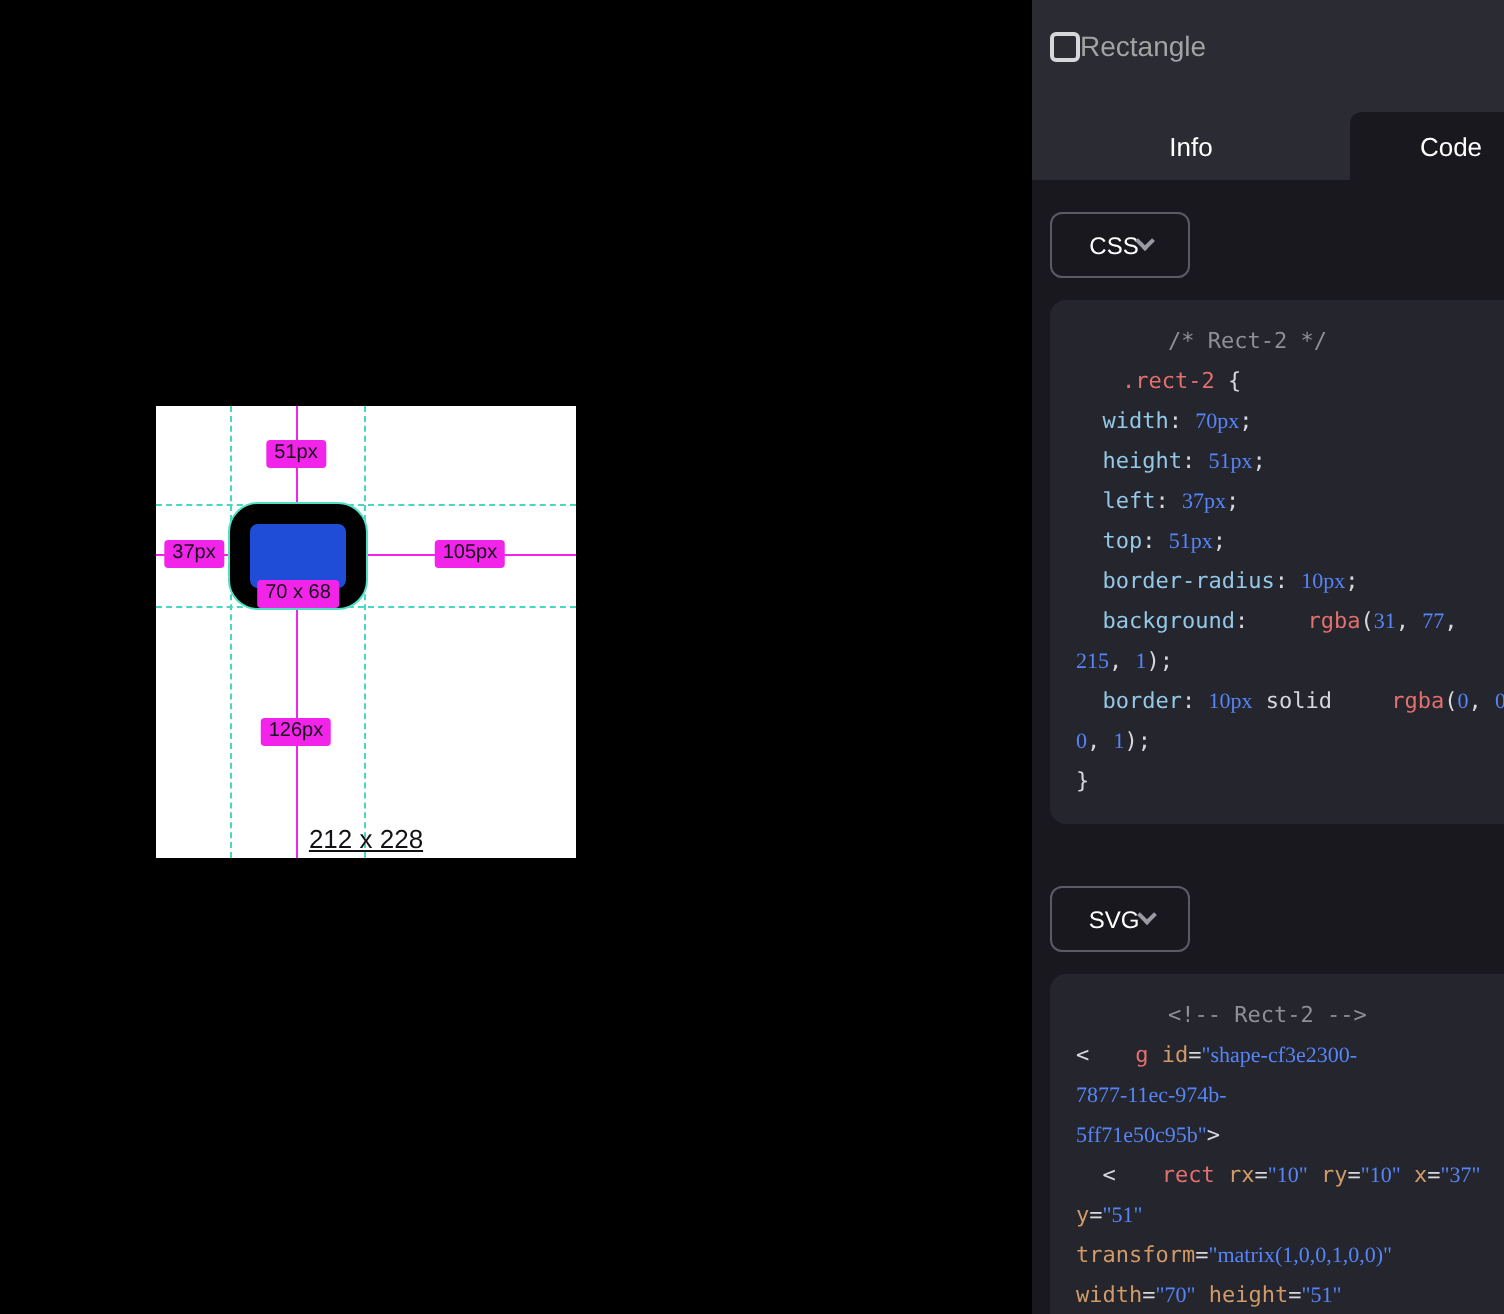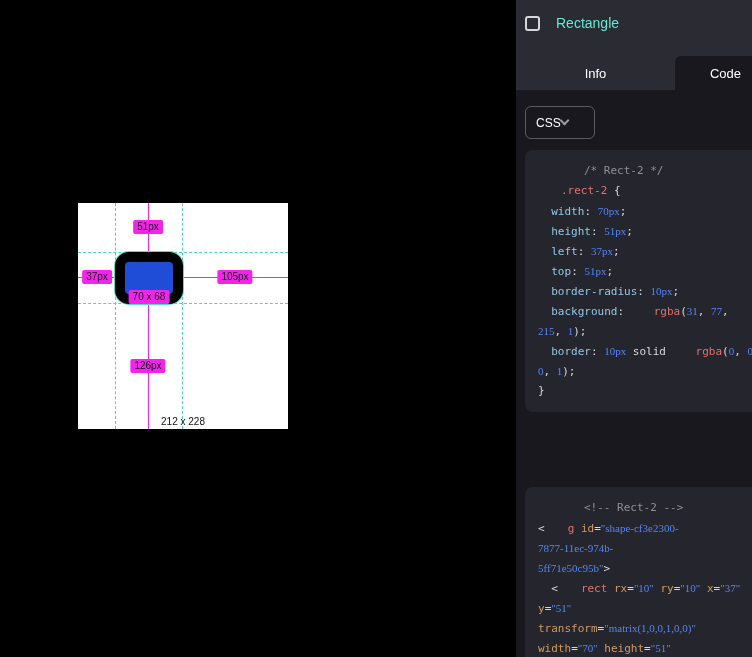--- a/index.html
+++ b/index.html
@@ -28,46 +28,46 @@
   }
 
   .mlabel {
     position:absolute; transform:translate(-50%,-50%);
     background:var(--magenta); color:#121216;
     font-size:10px; line-height:14px; padding:0 4px;
     border-radius:2px; white-space:nowrap;
   }
   .board-size {
     position:absolute; left:105px; bottom:2px; transform:translateX(-50%);
-    color:#121216; font-size:10px; white-space:nowrap;
+    color:#121216; font-size:13px; white-space:nowrap;text-decoration:underline;
   }
 
   
   .panel {
     position:absolute; left:516px; top:0; width:260px; height:657px;
     background:#18181e; overflow:hidden; color:#fff;
   }
   .panel-header {
     height:56px; background:#2b2b34;
     display:flex; align-items:flex-start; padding:16px 0 0 9px;
   }
   .checkbox { width:15px; height:15px; border:2px solid #d6d6db; border-radius:3px; flex:none; }
-  .panel-title { margin-left:16px; font-size:14px; line-height:15px; color:#5eead4; }
+  .panel-title { font-size:14px; line-height:15px; color:#a3a3a3; }
 
   .tabs { display:flex; height:34px; background:#2b2b34; }
   .tab {
     flex:1; display:flex; align-items:center; justify-content:center;
     font-size:13px; color:#ffffff; cursor:pointer;margin-left:29px;
   }
   .tab.active { background:#18181e; border-radius:6px 6px 0 0; }
 
   .select {
     position:absolute; left:9px; width:70px; height:33px;
     border:1px solid #5b5b66; border-radius:6px;
-    display:flex; align-items:center; justify-content:flex-start;
+    display:flex; align-items:center; justify-content:center;
     padding:0 9px 0 10px; font-size:12px; color:#ffffff; cursor:pointer;
   }
   #css-select { top:106px; }
   #svg-select { top:443px; }
   .chevron {
     width:7px; height:7px; margin-top:-4px;
     border-right:2px solid #9a9aa3; border-bottom:2px solid #9a9aa3;
     transform:rotate(45deg);
   }
 
@@ -131,16 +131,20 @@
     <div class="tab active">Code</div>
   </div>
 
   <div class="select" id="css-select">
     <span>CSS</span>
     <span class="chevron"></span>
   </div>
 
   <pre class="code-block" id="css-code"><div class="code-line"><span class="tok-comment">/* Rect-2 */</span></div><div class="code-line"><span class="tok-selector">.rect-2</span><span class="tok-plain"> {</span></div><div class="code-line"><span class="tok-plain">  </span><span class="tok-property">width</span><span class="tok-plain">: </span><span class="tok-value">70px</span><span class="tok-plain">;</span></div><div class="code-line"><span class="tok-plain">  </span><span class="tok-property">height</span><span class="tok-plain">: </span><span class="tok-value">51px</span><span class="tok-plain">;</span></div><div class="code-line"><span class="tok-plain">  </span><span class="tok-property">left</span><span class="tok-plain">: </span><span class="tok-value">37px</span><span class="tok-plain">;</span></div><div class="code-line"><span class="tok-plain">  </span><span class="tok-property">top</span><span class="tok-plain">: </span><span class="tok-value">51px</span><span class="tok-plain">;</span></div><div class="code-line"><span class="tok-plain">  </span><span class="tok-property">border-radius</span><span class="tok-plain">: </span><span class="tok-value">10px</span><span class="tok-plain">;</span></div><div class="code-line"><span class="tok-plain">  </span><span class="tok-property">background</span><span class="tok-plain">: </span><span class="tok-function">rgba</span><span class="tok-plain">(</span><span class="tok-value">31</span><span class="tok-plain">, </span><span class="tok-value">77</span><span class="tok-plain">,</span></div><div class="code-line"><span class="tok-value">215</span><span class="tok-plain">, </span><span class="tok-value">1</span><span class="tok-plain">);</span></div><div class="code-line"><span class="tok-plain">  </span><span class="tok-property">border</span><span class="tok-plain">: </span><span class="tok-value">10px</span><span class="tok-plain"> solid </span><span class="tok-function">rgba</span><span class="tok-plain">(</span><span class="tok-value">0</span><span class="tok-plain">, </span><span class="tok-value">0</span><span class="tok-plain">,</span></div><div class="code-line"><span class="tok-value">0</span><span class="tok-plain">, </span><span class="tok-value">1</span><span class="tok-plain">);</span></div><div class="code-line"><span class="tok-plain">}</span></div></pre>
 
+  <div class="select" id="svg-select">
+    <span>SVG</span>
+    <span class="chevron"></span>
+  </div>
 
   <pre class="code-block" id="svg-code"><div class="code-line"><span class="tok-comment">&lt;!-- Rect-2 --&gt;</span></div><div class="code-line"><span class="tok-plain">&lt;</span><span class="tok-tag">g</span><span class="tok-plain"> </span><span class="tok-attr">id</span><span class="tok-plain">=</span><span class="tok-string">"shape-cf3e2300-</span></div><div class="code-line"><span class="tok-string">7877-11ec-974b-</span></div><div class="code-line"><span class="tok-string">5ff71e50c95b"</span><span class="tok-plain">&gt;</span></div><div class="code-line"><span class="tok-plain">  &lt;</span><span class="tok-tag">rect</span><span class="tok-plain"> </span><span class="tok-attr">rx</span><span class="tok-plain">=</span><span class="tok-string">"10"</span><span class="tok-plain"> </span><span class="tok-attr">ry</span><span class="tok-plain">=</span><span class="tok-string">"10"</span><span class="tok-plain"> </span><span class="tok-attr">x</span><span class="tok-plain">=</span><span class="tok-string">"37"</span></div><div class="code-line"><span class="tok-attr">y</span><span class="tok-plain">=</span><span class="tok-string">"51"</span></div><div class="code-line"><span class="tok-attr">transform</span><span class="tok-plain">=</span><span class="tok-string">"matrix(1,0,0,1,0,0)"</span></div><div class="code-line"><span class="tok-attr">width</span><span class="tok-plain">=</span><span class="tok-string">"70"</span><span class="tok-plain"> </span><span class="tok-attr">height</span><span class="tok-plain">=</span><span class="tok-string">"51"</span></div></pre>
 
 </div>
 
 </body></html>

